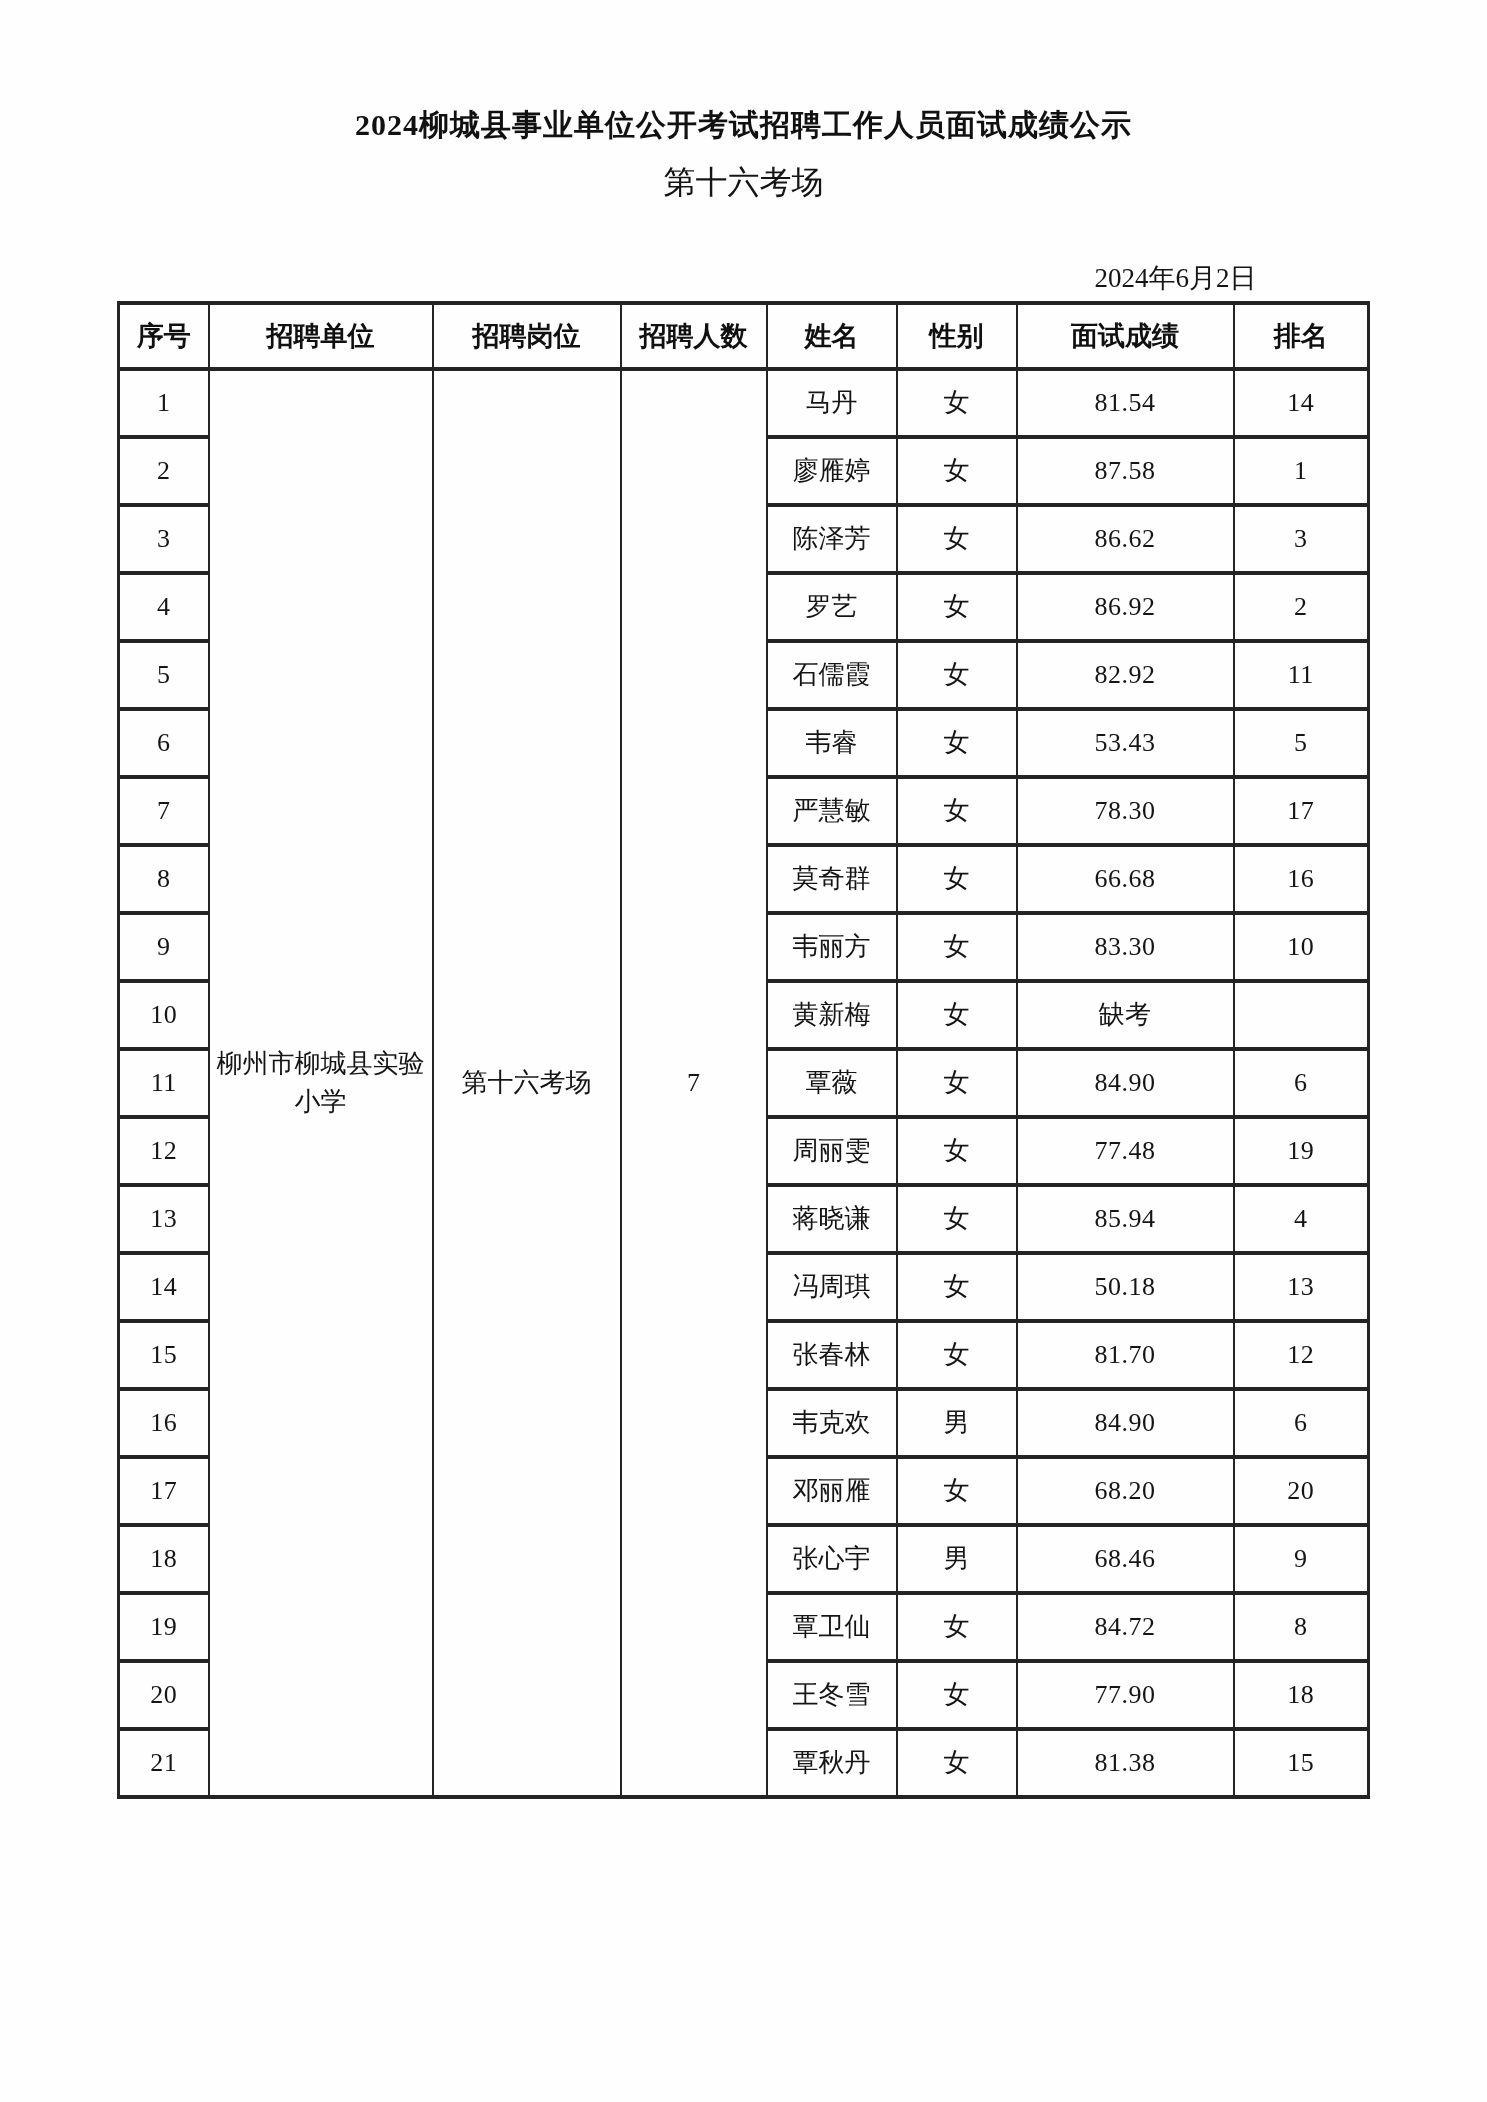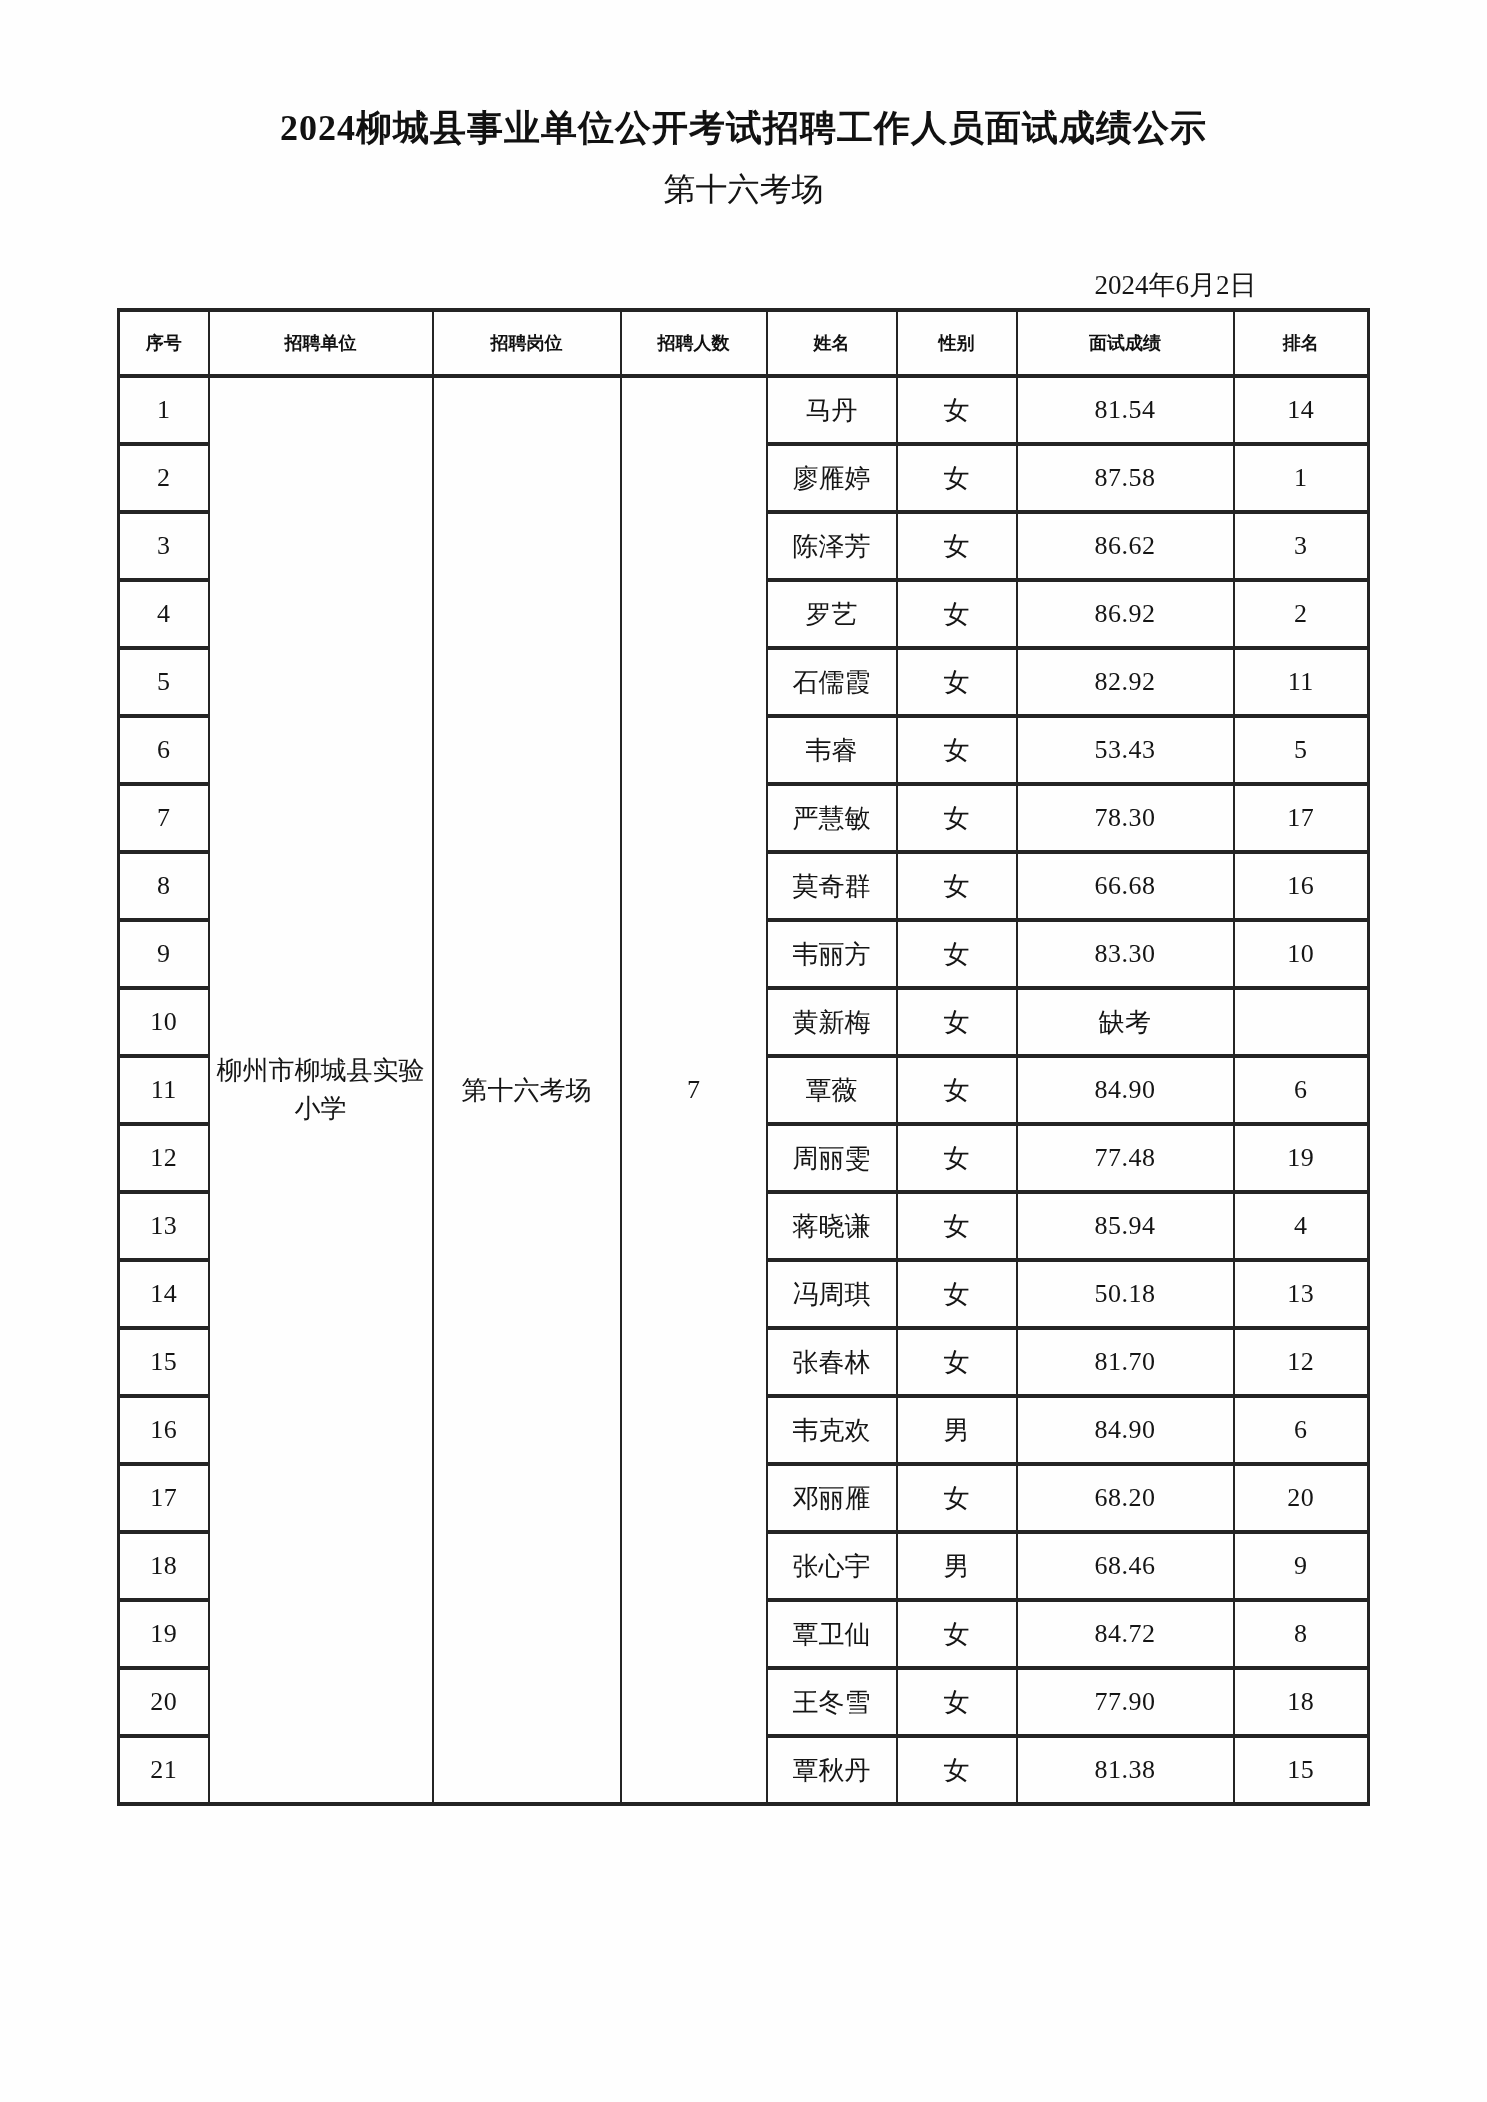--- a/index.html
+++ b/index.html
@@ -13,21 +13,21 @@
     height: 2102px;
     margin: 0 auto;
     background: #fefefe;
     color: #1c1c1c;
     font-family: "Liberation Serif", "DejaVu Serif", serif;
     overflow: hidden;
   }
   .doc-title {
     margin: 106px 0 0 0;
     text-align: center;
-    font-size: 36px;
+    font-size: 30px;
     font-weight: 700;
     line-height: 1.25;
     letter-spacing: 1px;
     color: #111;
   }
   .doc-subtitle {
     margin: 18px 0 0 0;
     text-align: center;
     font-size: 32px;
     font-weight: 400;
@@ -56,21 +56,21 @@
     border-right: 2px solid #242424;
     border-top: 4px solid #242424;
     border-bottom: 4px solid #242424;
     text-align: center;
     vertical-align: middle;
     padding: 0 6px;
     overflow: hidden;
   }
   table.results th {
     height: 62px;
-    font-size: 18px;
+    font-size: 27px;
     font-weight: 700;
     color: #101010;
   }
   table.results td {
     height: 64px;
     font-size: 26px;
     font-weight: 400;
     color: #151515;
   }
   td.col-unit {

